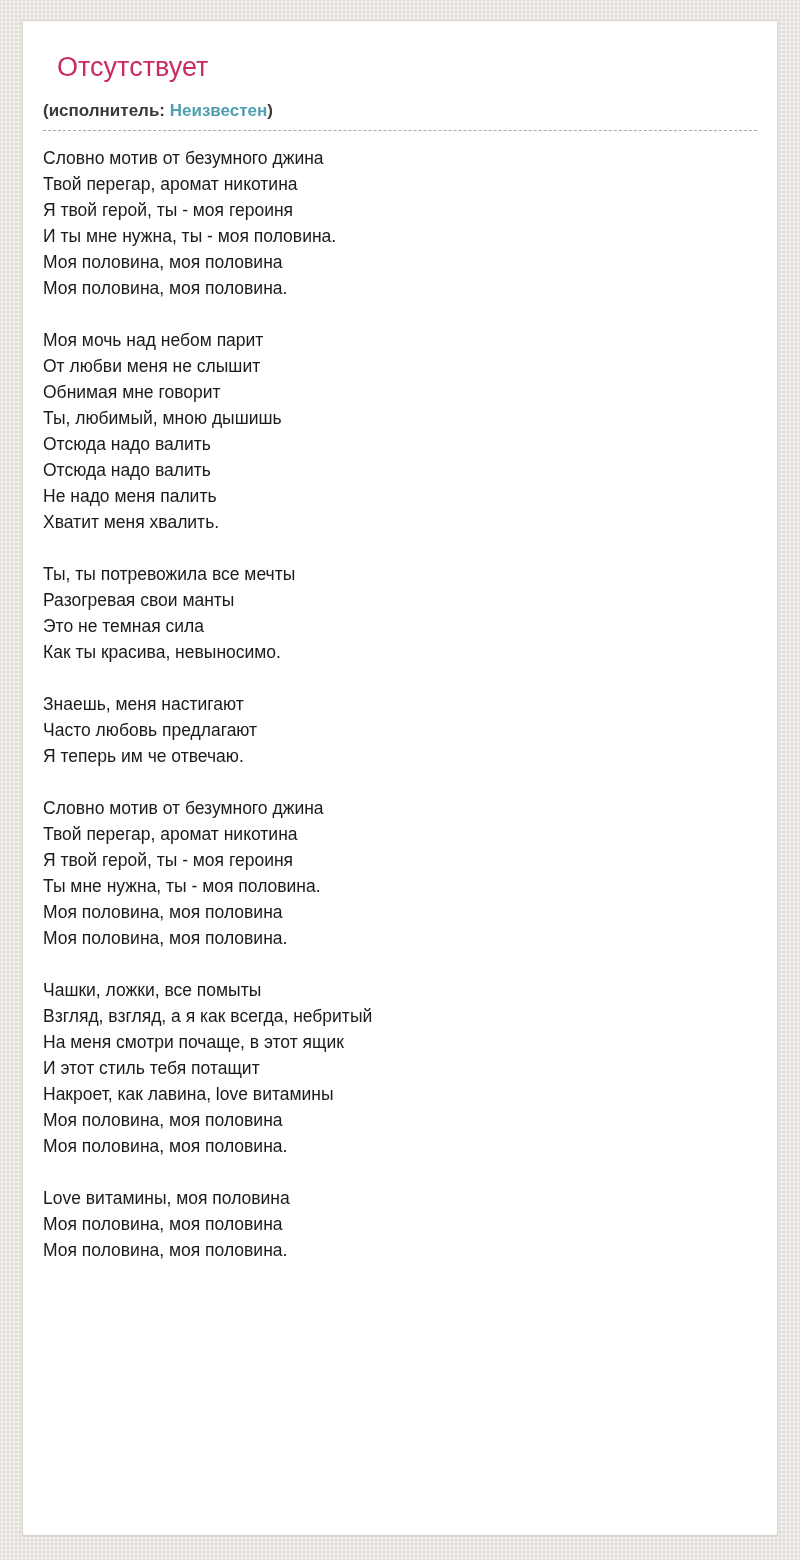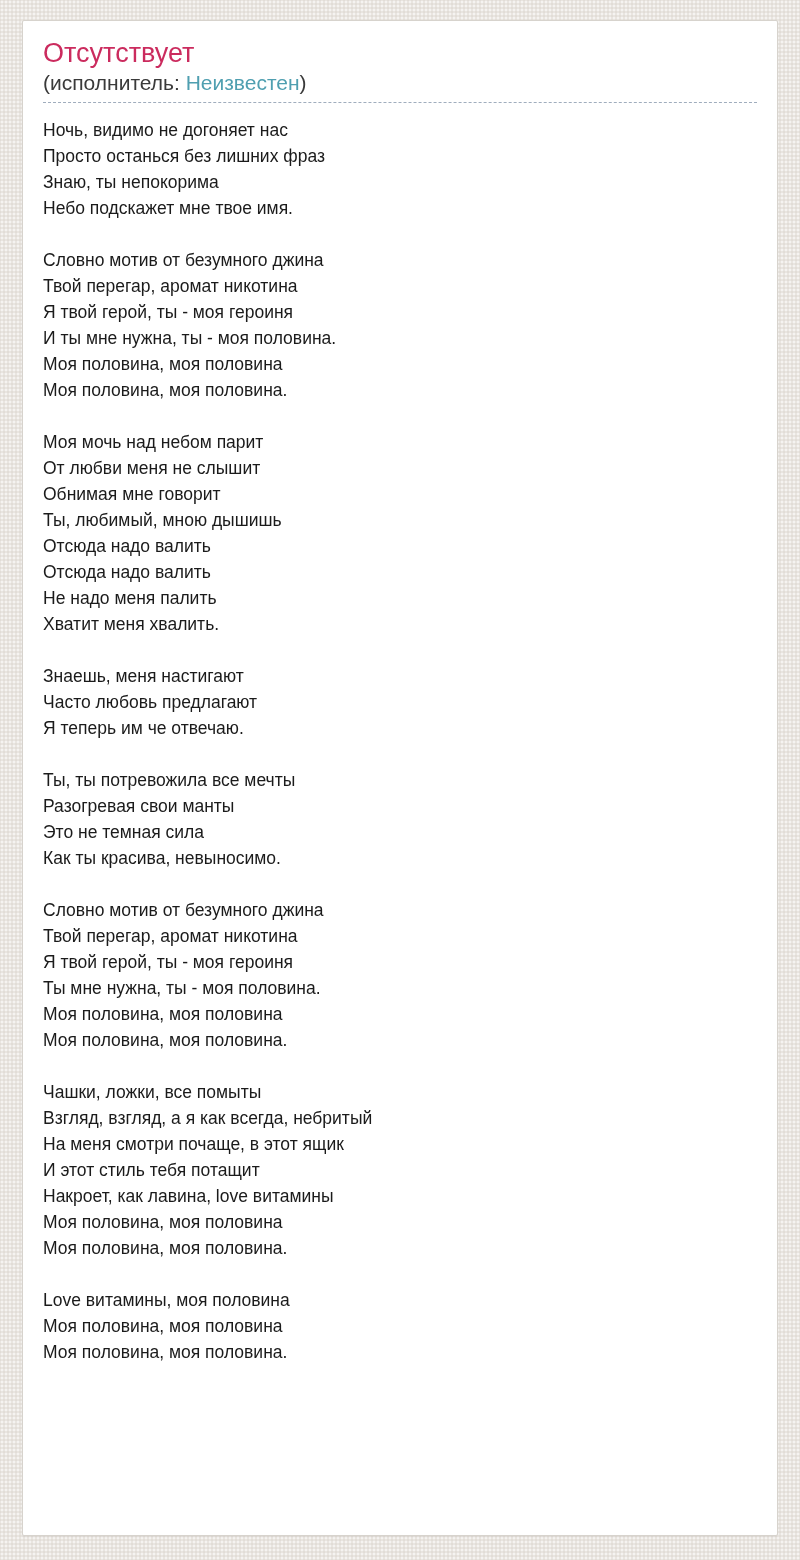--- a/index.html
+++ b/index.html
@@ -24,32 +24,33 @@
   .card {
     margin: 20px 22px 0 22px;
     min-height: 1516px;
     background: #ffffff;
     border: 1px solid #d7d3cd;
     border-radius: 2px;
     box-shadow: 0 1px 2px rgba(0,0,0,0.05);
     padding: 17px 20px 26px 20px;
   }
   h1.song-title {
-    margin: 0;
+    margin: 14px;
     font-size: 27px;
     font-weight: 400;
     line-height: 1.18;
     color: #cb2b5e;
   }
   .artist-line {
-    font-size: 21px;
+    font-size: 17px;
     line-height: 22px;
     color: #3a3a3a;
     padding: 2px 0 8px 0;
     border-bottom: 1px dashed #a0adbd;
+    font-weight: bold;
   }
   .artist-line a.artist-link {
     color: #4f9fb0;
     text-decoration: none;
     cursor: pointer;
   }
   .lyrics {
     margin-top: 14px;
     font-size: 17.5px;
     line-height: 26px;
@@ -64,22 +65,21 @@
 </style>
 </head>
 <body>
 
 <div class="card">
   <h1 class="song-title">Отсутствует</h1>
 
   <div class="artist-line"><span>(исполнитель: </span><a class="artist-link" href="#">Неизвестен</a><span>)</span></div>
 
   <div class="lyrics">
-      <p class="stanza">Ночь, видимо не догоняет нас<br>Просто останься без лишних фраз<br>Знаю, ты непокорима<br>Небо подскажет мне твое имя.</p>
       <p class="stanza">Словно мотив от безумного джина<br>Твой перегар, аромат никотина<br>Я твой герой, ты - моя героиня<br>И ты мне нужна, ты - моя половина.<br>Моя половина, моя половина<br>Моя половина, моя половина.</p>
       <p class="stanza">Моя мочь над небом парит<br>От любви меня не слышит<br>Обнимая мне говорит<br>Ты, любимый, мною дышишь<br>Отсюда надо валить<br>Отсюда надо валить<br>Не надо меня палить<br>Хватит меня хвалить.</p>
+      <p class="stanza">Ты, ты потревожила все мечты<br>Разогревая свои манты<br>Это не темная сила<br>Как ты красива, невыносимо.</p>
       <p class="stanza">Знаешь, меня настигают<br>Часто любовь предлагают<br>Я теперь им че отвечаю.</p>
-      <p class="stanza">Ты, ты потревожила все мечты<br>Разогревая свои манты<br>Это не темная сила<br>Как ты красива, невыносимо.</p>
       <p class="stanza">Словно мотив от безумного джина<br>Твой перегар, аромат никотина<br>Я твой герой, ты - моя героиня<br>Ты мне нужна, ты - моя половина.<br>Моя половина, моя половина<br>Моя половина, моя половина.</p>
       <p class="stanza">Чашки, ложки, все помыты<br>Взгляд, взгляд, а я как всегда, небритый<br>На меня смотри почаще, в этот ящик<br>И этот стиль тебя потащит<br>Накроет, как лавина, love витамины<br>Моя половина, моя половина<br>Моя половина, моя половина.</p>
       <p class="stanza">Love витамины, моя половина<br>Моя половина, моя половина<br>Моя половина, моя половина.</p>
     </div>
 </div>
 
 </body></html>

